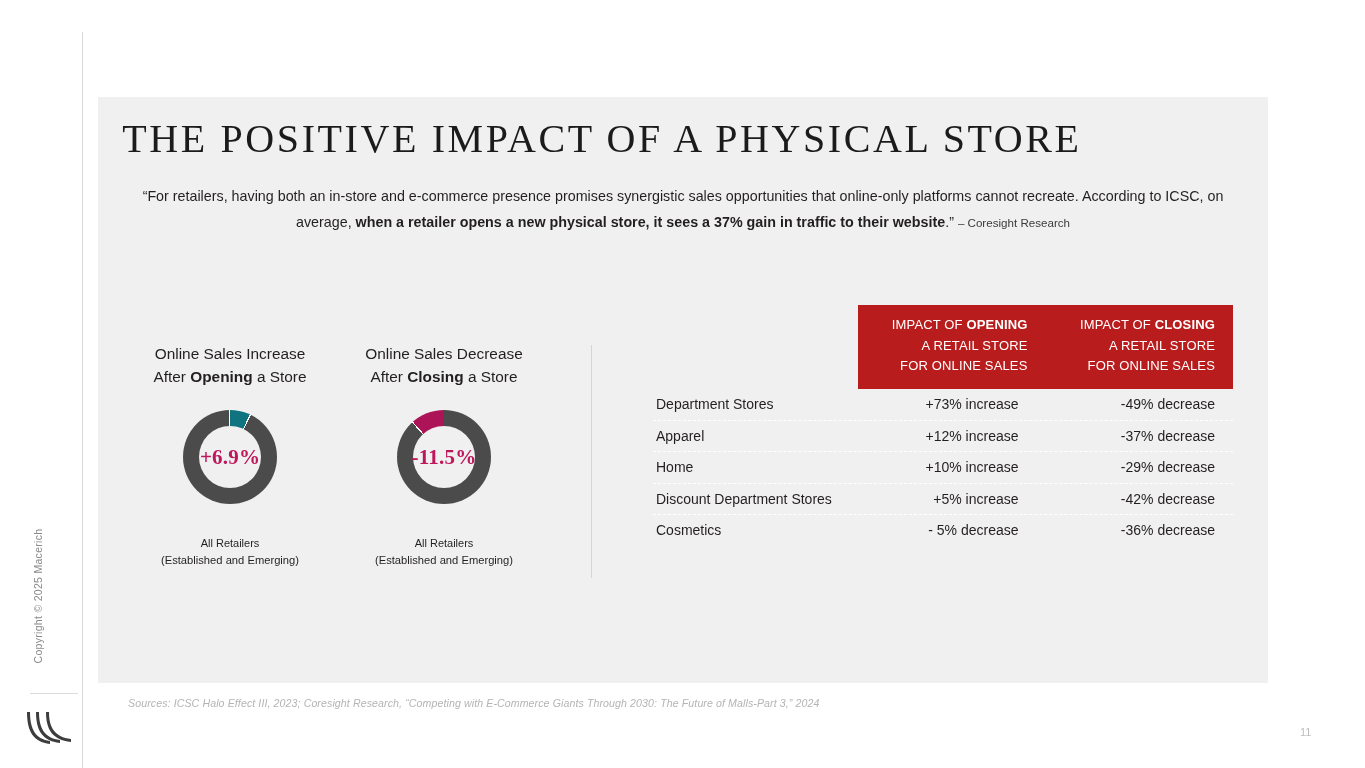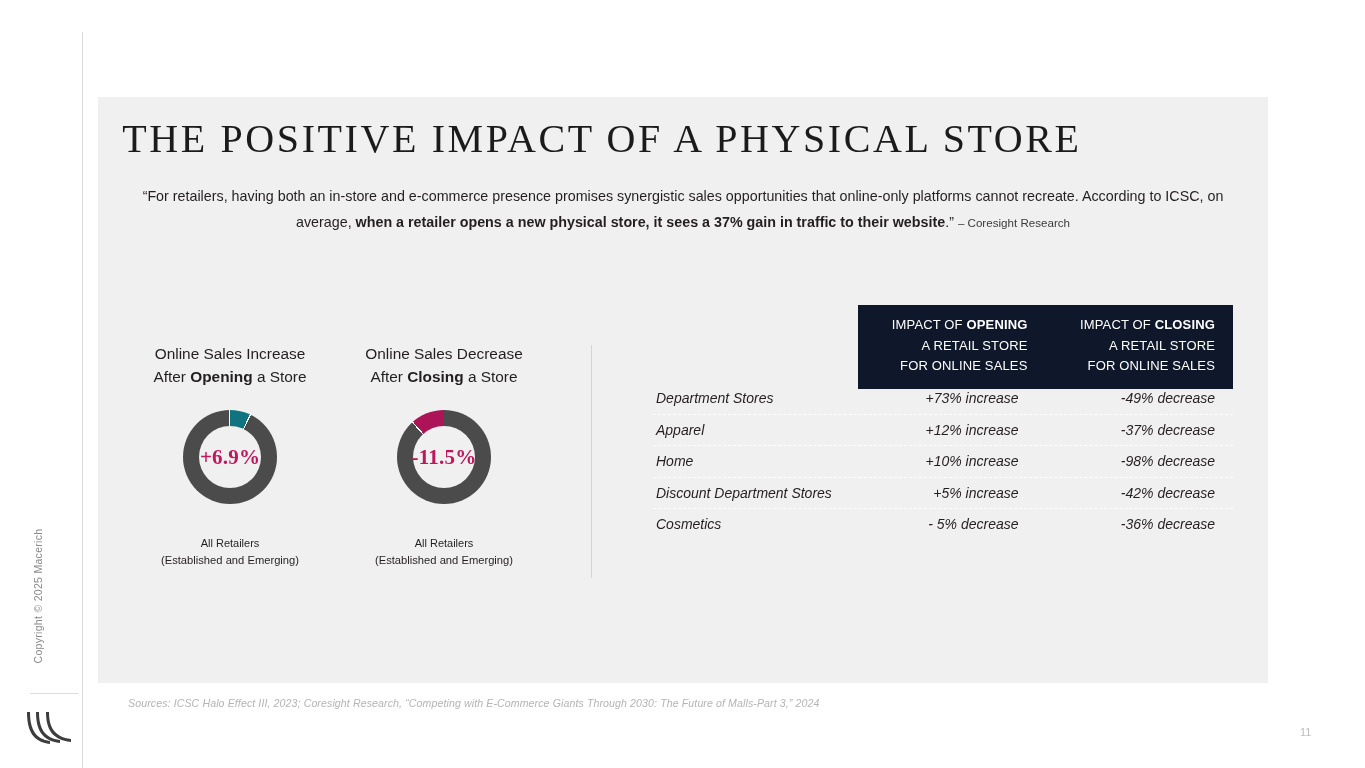--- a/index.html
+++ b/index.html
@@ -160,41 +160,40 @@
   
   #impact-table {
     position: absolute;
     left: 555px; top: 208px;
     width: 580px;
   }
   #table-header {
     position: absolute;
     left: 205px; top: 0;
     width: 375px; height: 84px;
-    background: #0f172a;
+    background: #b91c1c;
     box-sizing: border-box;
     padding: 10px 18px 0 0;
     display: flex;
   }
   .header-cell {
     flex: 1;
     text-align: right;
     color: #ffffff;
     font-size: 13px;
     line-height: 20.5px;
     letter-spacing: 0.15px;
   }
   .header-cell b { font-weight: 700; }
   .header-cell.col-open { padding-right: 18px; }
 
   #table-body {
     position: absolute;
-    left: 0; top: 78px;
+    left: 0; top: 84px;
     width: 580px;
-    font-style: italic;
   }
   .table-row {
     display: flex;
     align-items: center;
     height: 30.5px;
     border-bottom: 1px dashed #ffffff;
   }
   .table-row:last-child { border-bottom: none; }
   .cell-label {
     width: 205px;
@@ -308,21 +307,21 @@
         <div class="cell-value col-close">-49% decrease</div>
       </div>
       <div class="table-row">
         <div class="cell-label">Apparel</div>
         <div class="cell-value col-open">+12% increase</div>
         <div class="cell-value col-close">-37% decrease</div>
       </div>
       <div class="table-row">
         <div class="cell-label">Home</div>
         <div class="cell-value col-open">+10% increase</div>
-        <div class="cell-value col-close">-98% decrease</div>
+        <div class="cell-value col-close">-29% decrease</div>
       </div>
       <div class="table-row">
         <div class="cell-label">Discount Department Stores</div>
         <div class="cell-value col-open">+5% increase</div>
         <div class="cell-value col-close">-42% decrease</div>
       </div>
       <div class="table-row">
         <div class="cell-label">Cosmetics</div>
         <div class="cell-value col-open">- 5% decrease</div>
         <div class="cell-value col-close">-36% decrease</div>

